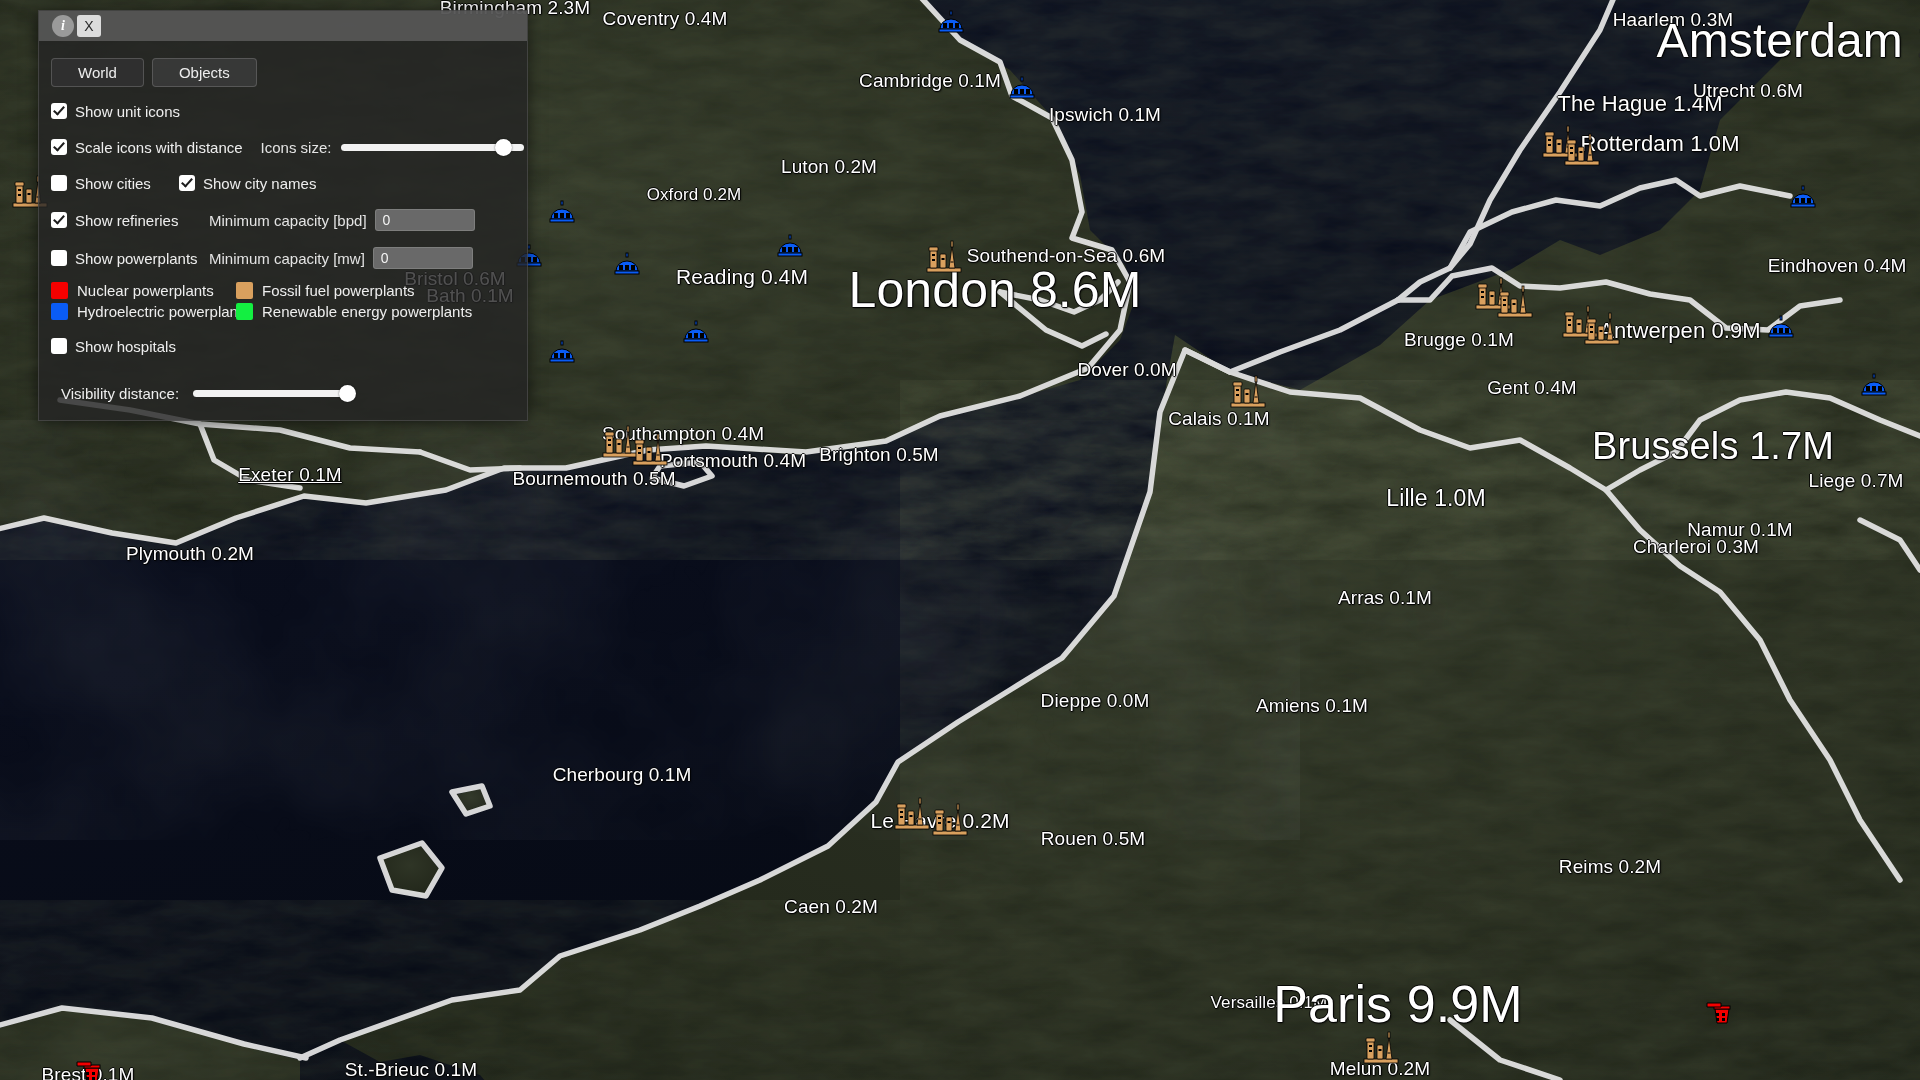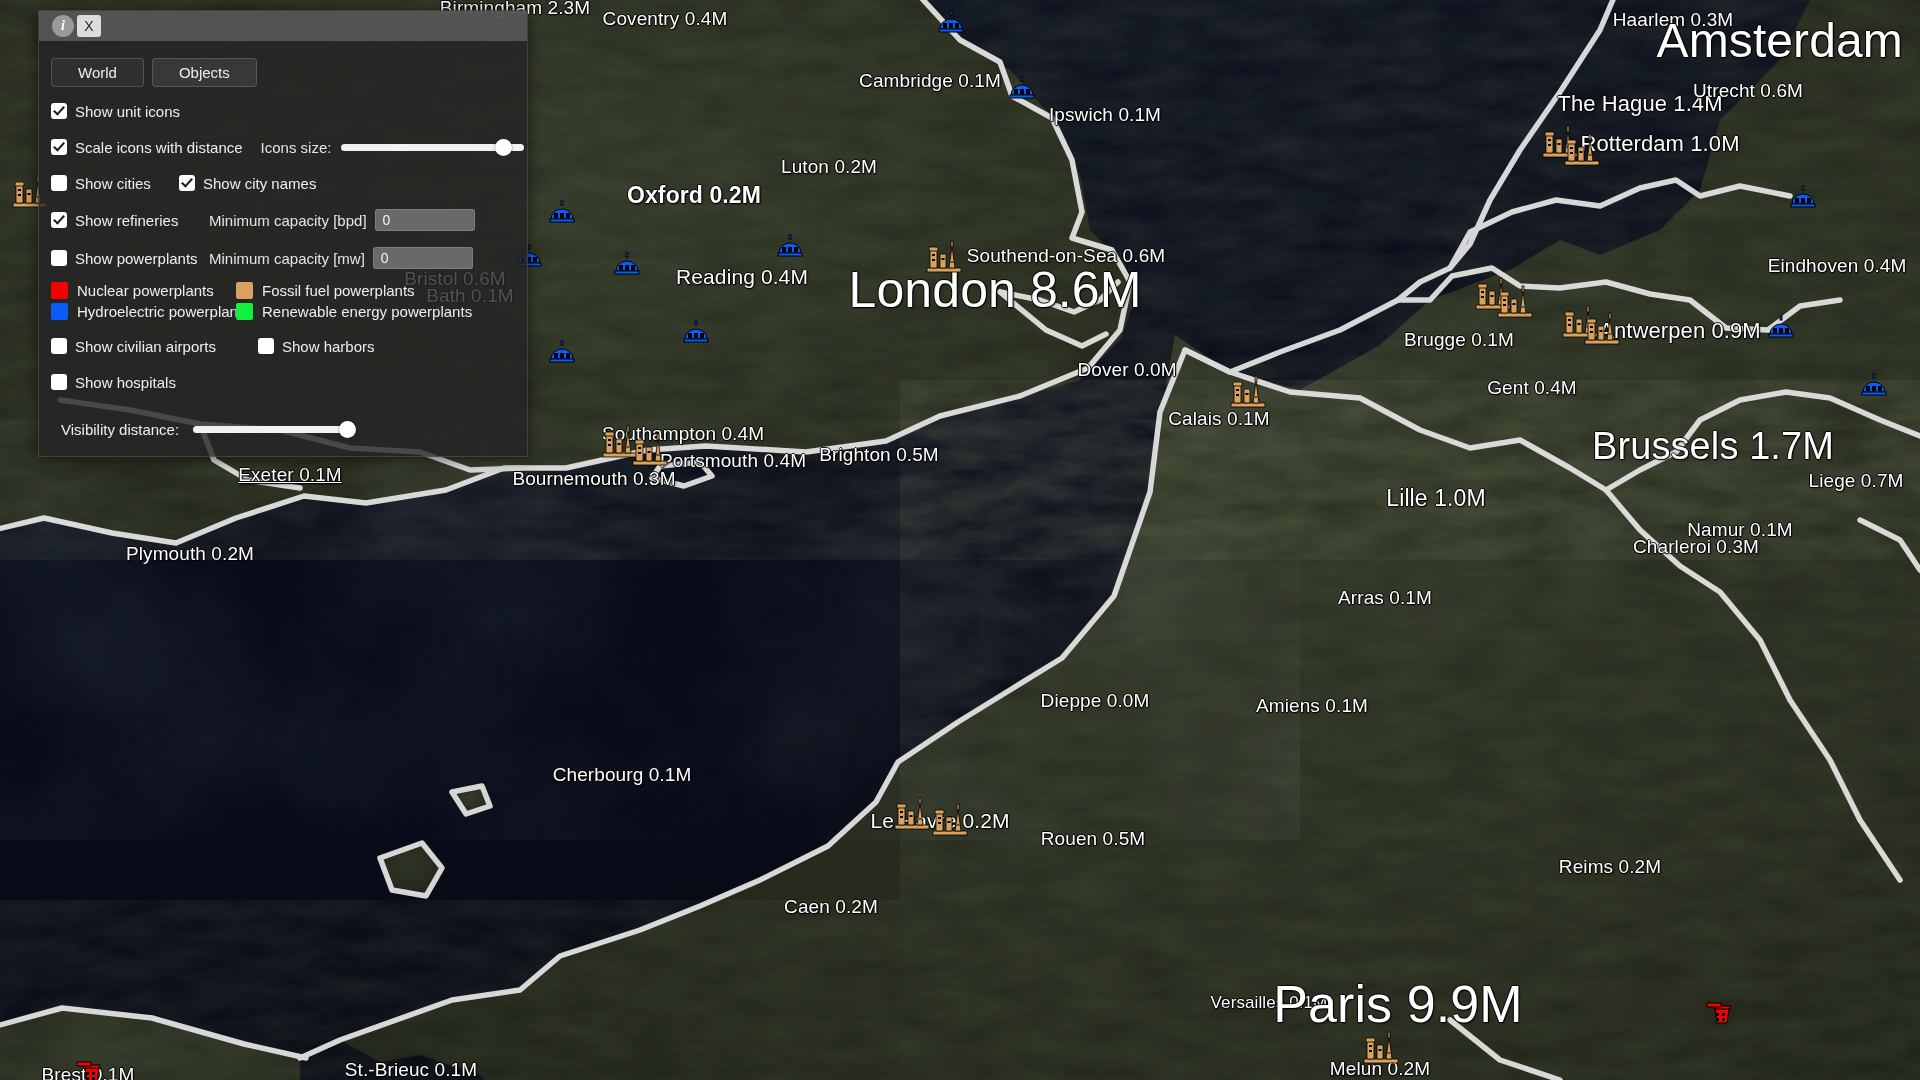--- a/index.html
+++ b/index.html
@@ -334,38 +334,38 @@
       <div class="city-label" style="left: 515px; top: 8px; font-size: 19px;">Birmingham 2.3M</div>
       <div class="city-label" style="left: 665px; top: 19px; font-size: 19px;">Coventry 0.4M</div>
       <div class="city-label" style="left: 1673px; top: 20px; font-size: 19px;">Haarlem 0.3M</div>
       <div class="city-label" style="left: 1840px; top: 40px; font-size: 48px;">Amsterdam 1.8M</div>
       <div class="city-label" style="left: 930px; top: 81px; font-size: 19px;">Cambridge 0.1M</div>
       <div class="city-label" style="left: 1640px; top: 104px; font-size: 22px;">The Hague 1.4M</div>
       <div class="city-label" style="left: 1748px; top: 91px; font-size: 19px;">Utrecht 0.6M</div>
       <div class="city-label" style="left: 1105px; top: 115px; font-size: 19px;">Ipswich 0.1M</div>
       <div class="city-label" style="left: 1660px; top: 144px; font-size: 22px; text-align: right;">Rotterdam 1.0M</div>
       <div class="city-label" style="left: 829px; top: 167px; font-size: 19px;">Luton 0.2M</div>
-      <div class="city-label" style="left: 694px; top: 195px; font-size: 23px; font-weight: bold;">Oxford 0.2M</div>
+      <div class="city-label" style="left: 694px; top: 195px; font-size: 17px;">Oxford 0.2M</div>
       <div class="city-label" style="left: 455px; top: 279px; font-size: 19px;">Bristol 0.6M</div>
       <div class="city-label" style="left: 1066px; top: 256px; font-size: 19px;">Southend-on-Sea 0.6M</div>
       <div class="city-label" style="left: 1837px; top: 266px; font-size: 19px;">Eindhoven 0.4M</div>
       <div class="city-label" style="left: 742px; top: 277px; font-size: 21px;">Reading 0.4M</div>
       <div class="city-label" style="left: 995px; top: 290px; font-size: 50px;">London 8.6M</div>
       <div class="city-label" style="left: 470px; top: 296px; font-size: 19px;">Bath 0.1M</div>
       <div class="city-label" style="left: 1680px; top: 331px; font-size: 22px;">Antwerpen 0.9M</div>
       <div class="city-label" style="left: 1459px; top: 340px; font-size: 19px;">Brugge 0.1M</div>
       <div class="city-label" style="left: 1532px; top: 388px; font-size: 19px;">Gent 0.4M</div>
       <div class="city-label" style="left: 1127px; top: 370px; font-size: 19px;">Dover 0.0M</div>
       <div class="city-label" style="left: 1219px; top: 419px; font-size: 19px;">Calais 0.1M</div>
       <div class="city-label" style="left: 1713px; top: 446px; font-size: 38px;">Brussels 1.7M</div>
       <div class="city-label" style="left: 1856px; top: 481px; font-size: 19px;">Liege 0.7M</div>
       <div class="city-label" style="left: 683px; top: 434px; font-size: 19px;">Southampton 0.4M</div>
       <div class="city-label" style="left: 733px; top: 461px; font-size: 19px;">Portsmouth 0.4M</div>
       <div class="city-label" style="left: 879px; top: 455px; font-size: 19px;">Brighton 0.5M</div>
-      <div class="city-label" style="left: 594px; top: 479px; font-size: 19px;">Bournemouth 0.3M</div>
+      <div class="city-label" style="left: 594px; top: 479px; font-size: 19px;">Bournemouth 0.5M</div>
       <div class="city-label" style="left: 1436px; top: 498px; font-size: 23px;">Lille 1.0M</div>
       <div class="city-label" style="left: 1740px; top: 530px; font-size: 19px;">Namur 0.1M</div>
       <div class="city-label" style="left: 1696px; top: 547px; font-size: 19px;">Charleroi 0.3M</div>
       <div class="city-label" style="left: 290px; top: 475px; font-size: 19px; text-decoration: underline;">Exeter 0.1M</div>
       <div class="city-label" style="left: 190px; top: 554px; font-size: 19px;">Plymouth 0.2M</div>
       <div class="city-label" style="left: 1385px; top: 598px; font-size: 19px;">Arras 0.1M</div>
       <div class="city-label" style="left: 1095px; top: 701px; font-size: 19px;">Dieppe 0.0M</div>
       <div class="city-label" style="left: 1312px; top: 706px; font-size: 19px;">Amiens 0.1M</div>
       <div class="city-label" style="left: 622px; top: 775px; font-size: 19px;">Cherbourg 0.1M</div>
       <div class="city-label" style="left: 940px; top: 821px; font-size: 21px;">Le Havre 0.2M</div>
@@ -838,30 +838,20 @@
         <div class="legend-item">
           <span class="swatch" id="sw2" style="background: rgb(10, 92, 245);"></span>
           <span class="lbl">Hydroelectric powerplants</span>
         </div>
         <div class="legend-item">
           <span class="swatch" id="sw3" style="background: rgb(19, 239, 65);"></span>
           <span class="lbl">Renewable energy powerplants</span>
         </div>
       </div>
 
-      <div class="row">
-        <div class="opt" style="width:207px">
-          <span class="cb"></span>
-          <span class="lbl">Show civilian airports</span>
-        </div>
-        <div class="opt">
-          <span class="cb"></span>
-          <span class="lbl">Show harbors</span>
-        </div>
-      </div>
 
       <div class="row">
         <div class="opt">
           <span class="cb"></span>
           <span class="lbl">Show hospitals</span>
         </div>
       </div>
 
       <div class="vis-row">
         <span class="lbl">Visibility distance:</span>

